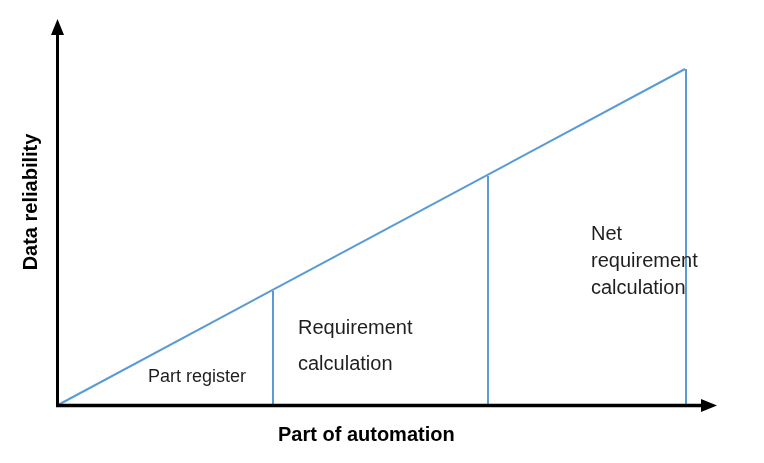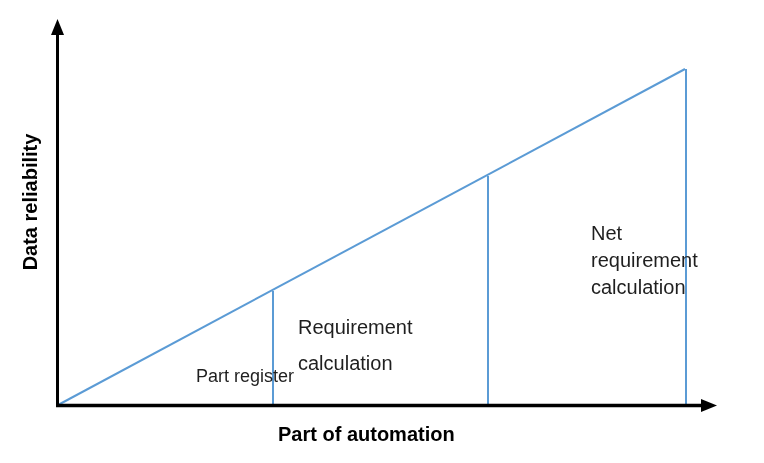--- a/index.html
+++ b/index.html
@@ -39,21 +39,20 @@
   .region-label {
     position: absolute;
     color: #1f1f1f;
     font-size: 20px;
   }
   .region-1 {
     left: 148px;
     top: 366px;
     font-size: 18px;
     white-space: nowrap;
-    margin-left: 48px;
   }
   .region-2 {
     left: 298px;
     top: 309px;
     width: 150px;
     line-height: 36px;
   }
   .region-3 {
     left: 544px;
     top: 220px;

